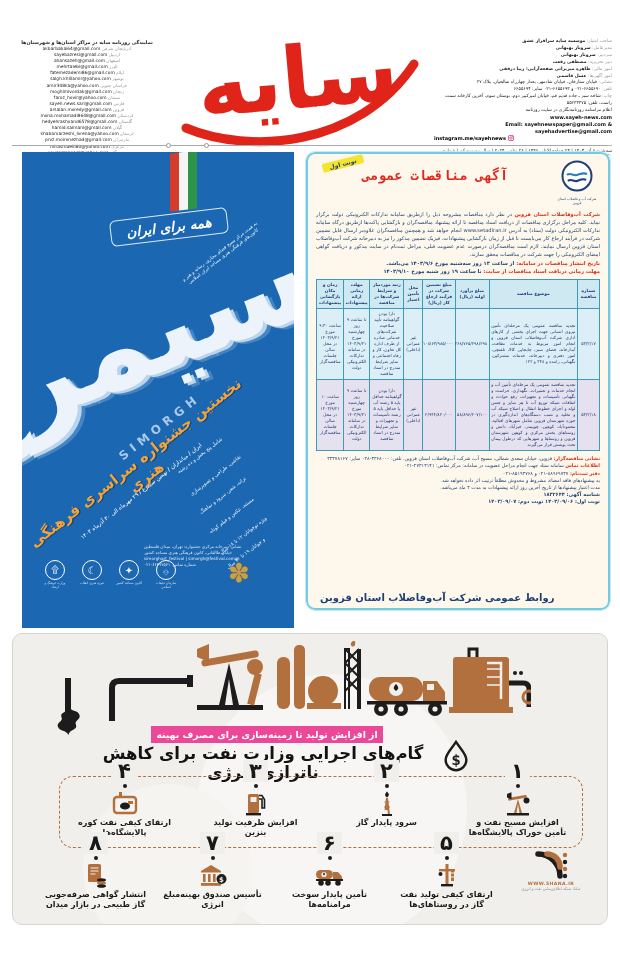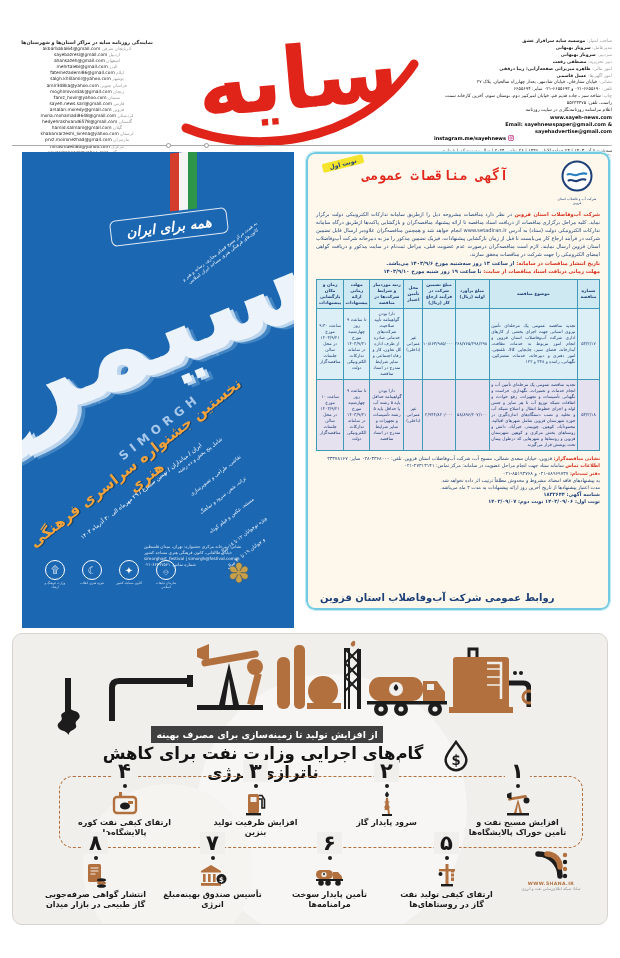--- a/index.html
+++ b/index.html
@@ -89,21 +89,21 @@
   .t-sign { position:absolute; left:12px; bottom:5px; font-size:10px; font-weight:bold; color:#1d3f77; }
 
   
   .infocard { left:12px; top:633px; width:596px; height:292px; background:#f1efec;
        border:1px solid #d8d4d0; border-radius:10px; overflow:hidden; }
   .wm1 { position:absolute; right:140px; top:40px; width:270px; height:270px; border-radius:50%; background:#f8f6f4; }
   .wm2 { position:absolute; left:70px; top:150px; width:170px; height:170px; border-radius:50%; background:#f6f4f1; }
   .skyline { position:absolute; left:88px; top:5px; }
   .pipe-drop { position:absolute; left:52px; top:44px; width:6px; height:34px; background:#1c1c1c; }
   .splash { position:absolute; left:38px; top:72px; }
-  .kicker { position:absolute; left:138px; top:92px; width:232px; height:17px; background:#404040;
+  .kicker { position:absolute; left:138px; top:92px; width:232px; height:17px; background:#ec4899;
        color:#fff; font-size:9.3px; font-weight:bold; display:flex; align-items:center; justify-content:center; }
   .ig-title { position:absolute; left:70px; top:110px; width:360px; text-align:center;
        font-size:16.5px; font-weight:bold; color:#131313; }
   .drop-icon { position:absolute; left:427px; top:106px; }
   .dash-frame { position:absolute; left:46px; top:142px; width:524px; height:72px;
        border:1.4px dashed #b1703e; border-radius:14px; }
   .ig-row { position:absolute; display:flex; direction:rtl; }
   .ig-row1 { left:46px; top:126px; width:524px; }
   .ig-row2 { left:24px; top:198px; width:560px; }
   .ig-cell { flex:1; display:flex; flex-direction:column; align-items:center; }

